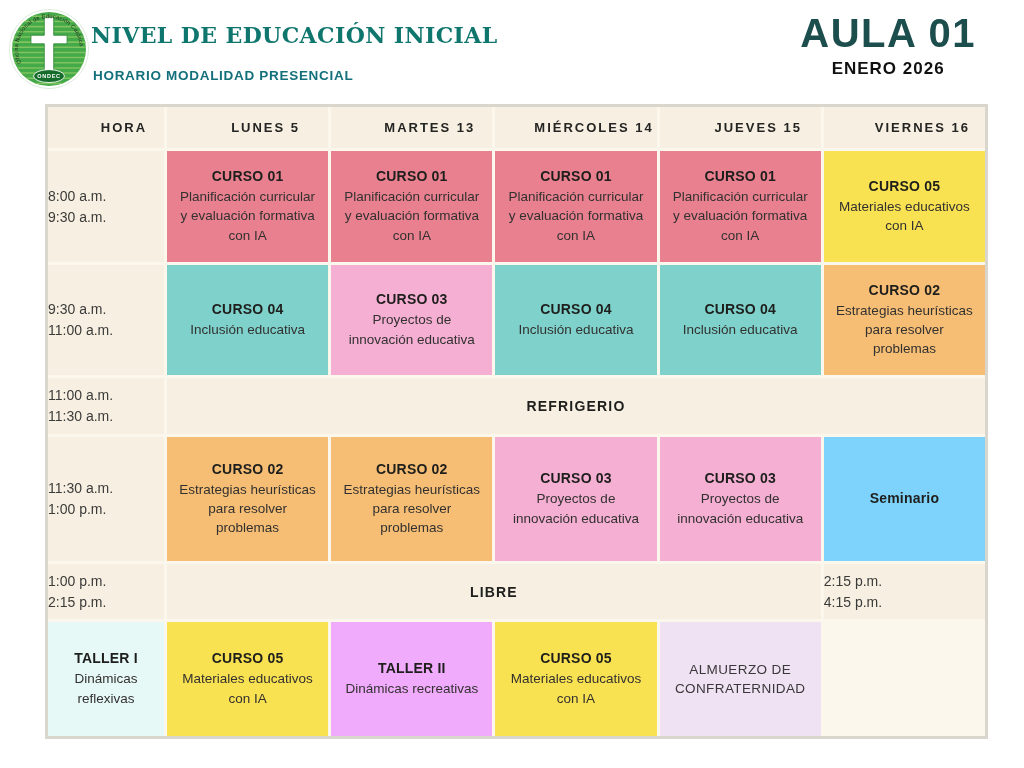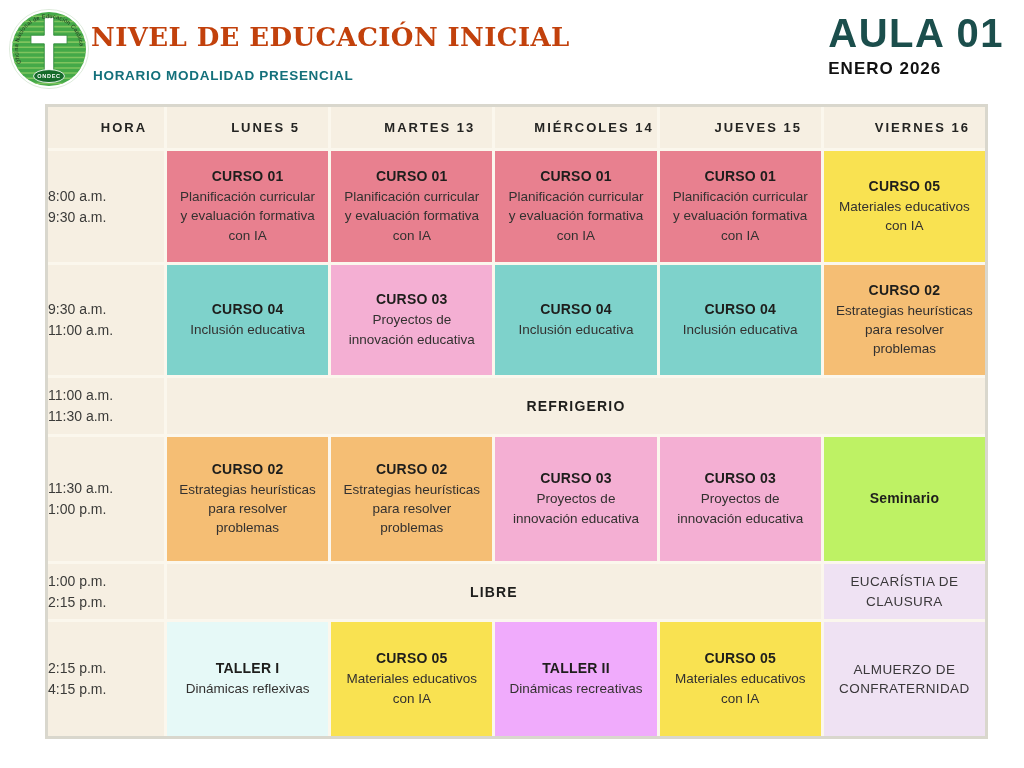--- a/index.html
+++ b/index.html
@@ -8,28 +8,28 @@
     font-family:"Liberation Sans", sans-serif;
     -webkit-font-smoothing:antialiased;
   }
   .page{position:absolute;inset:0;}
 
   
   .hdr{position:absolute;left:0;top:0;width:1024px;height:100px;}
   .logo{position:absolute;left:6px;top:6px;width:86px;height:86px;}
   .title{
     position:absolute;left:91px;top:22px;
-    font-family:"DejaVu Serif", serif;font-weight:bold;font-size:26px;
-    color:#c2410c;letter-spacing:0.4px;white-space:nowrap;
+    font-family:"DejaVu Serif", serif;font-weight:bold;font-size:22px;
+    color:#0f766e;letter-spacing:0.4px;white-space:nowrap;
   }
   .subtitle{
     position:absolute;left:93px;top:68px;
     font-weight:bold;font-size:13.5px;color:#13707B;letter-spacing:0.7px;white-space:nowrap;
   }
-  .hdr-right{position:absolute;right:20px;top:12px;text-align:left;}
+  .hdr-right{position:absolute;right:48px;top:12px;text-align:center;}
   .room{font-weight:bold;font-size:40px;line-height:1.05;color:#1B4E4C;letter-spacing:1.5px;white-space:nowrap;}
   .month{font-weight:bold;font-size:17px;color:#111111;letter-spacing:1px;margin-top:5px;}
 
   
   .grid{
     position:absolute;left:45px;top:104px;width:943px;box-sizing:border-box;
     display:grid;
     grid-template-columns:116px repeat(5,1fr);
     grid-template-rows:41px 111px 110px 56px 124px 55px 114px;
     gap:3px;
@@ -186,33 +186,30 @@
       <div class="b">Estrategias heurísticas para resolver problemas</div>
     </div>
     <div class="cell" style="background-color: rgb(244, 175, 211);">
       <div class="t">CURSO 03</div>
       <div class="b">Proyectos de innovación educativa</div>
     </div>
     <div class="cell" style="background-color: rgb(244, 175, 211);">
       <div class="t">CURSO 03</div>
       <div class="b">Proyectos de innovación educativa</div>
     </div>
-    <div class="cell" style="background-color: #bef264;">
+    <div class="cell" style="background-color: #7dd3fc;">
       <div class="t">Seminario</div>
     </div>
 
     <div class="time">
       <div>1:00 p.m.</div>
       <div>2:15 p.m.</div>
     </div>
     <div class="cell span4 banner" style="background-color: rgb(246, 239, 226);">
       <div class="t">LIBRE</div>
-    </div>
-    <div class="cell caps" style="background-color: rgb(239, 226, 243);">
-      <div class="b">EUCARÍSTIA DE CLAUSURA</div>
     </div>
 
     <div class="time">
       <div>2:15 p.m.</div>
       <div>4:15 p.m.</div>
     </div>
     <div class="cell" style="background-color: rgb(230, 249, 247);">
       <div class="t">TALLER I</div>
       <div class="b">Dinámicas reflexivas</div>
     </div>

